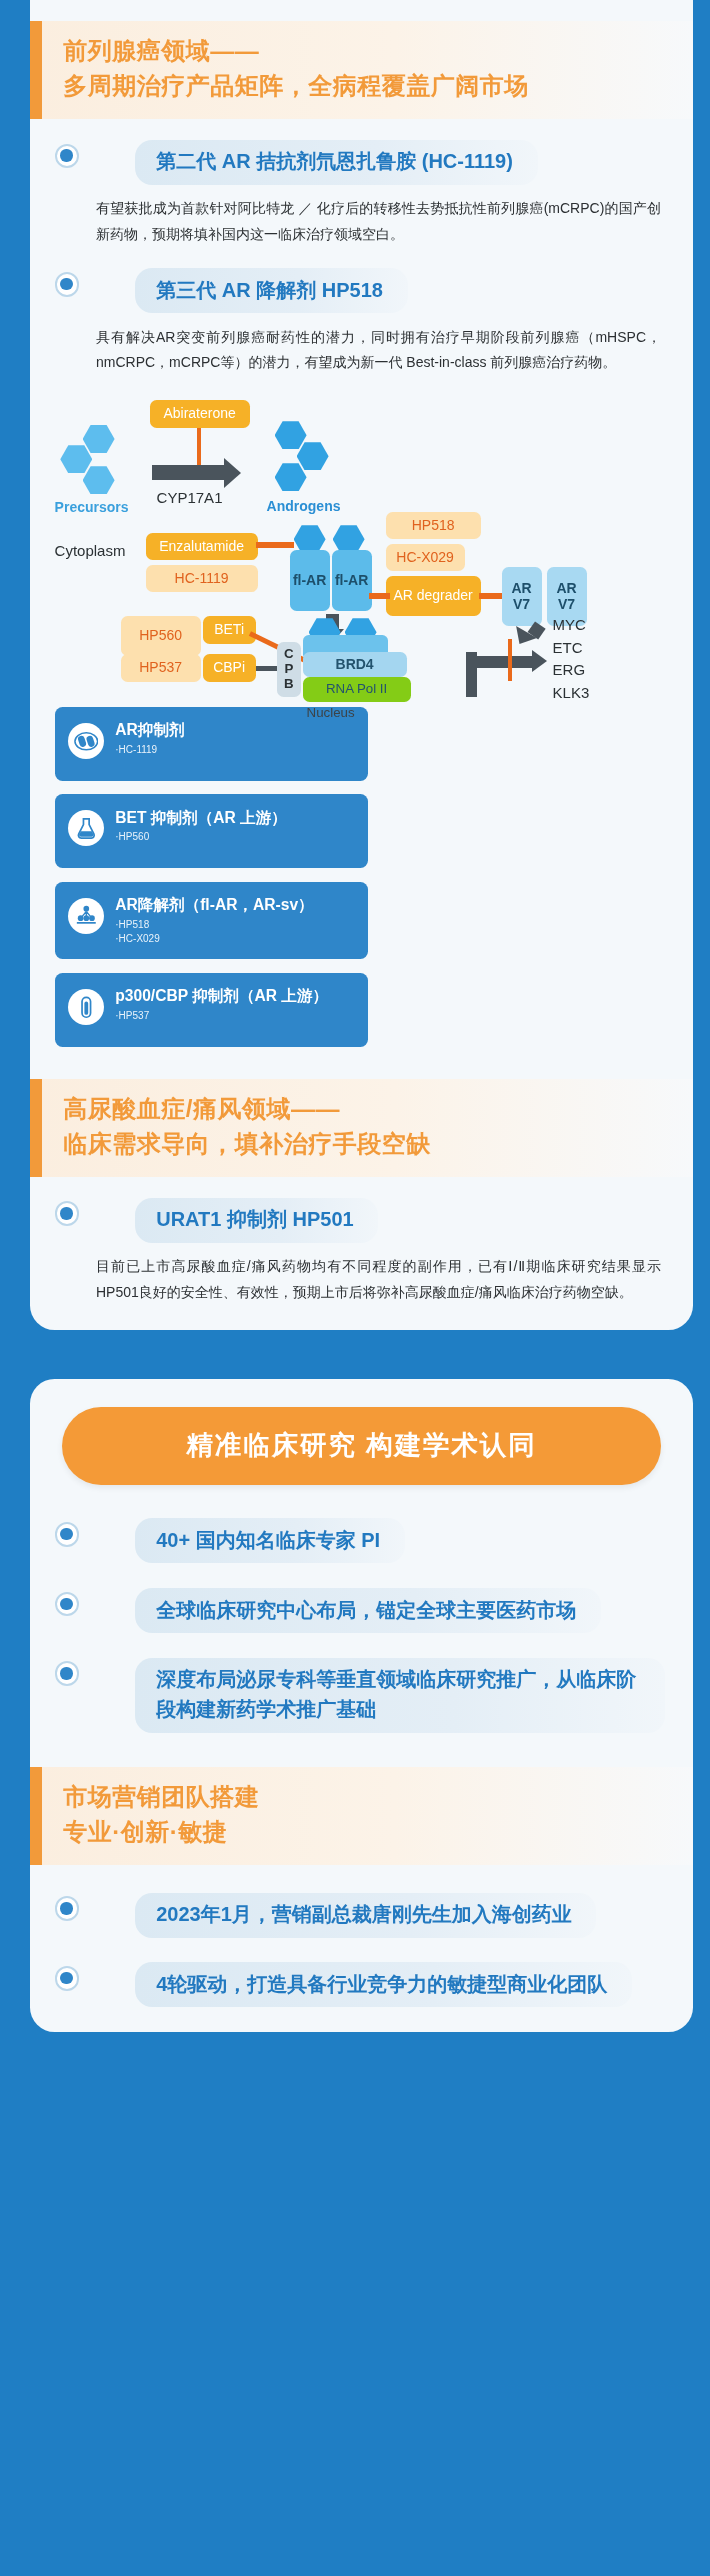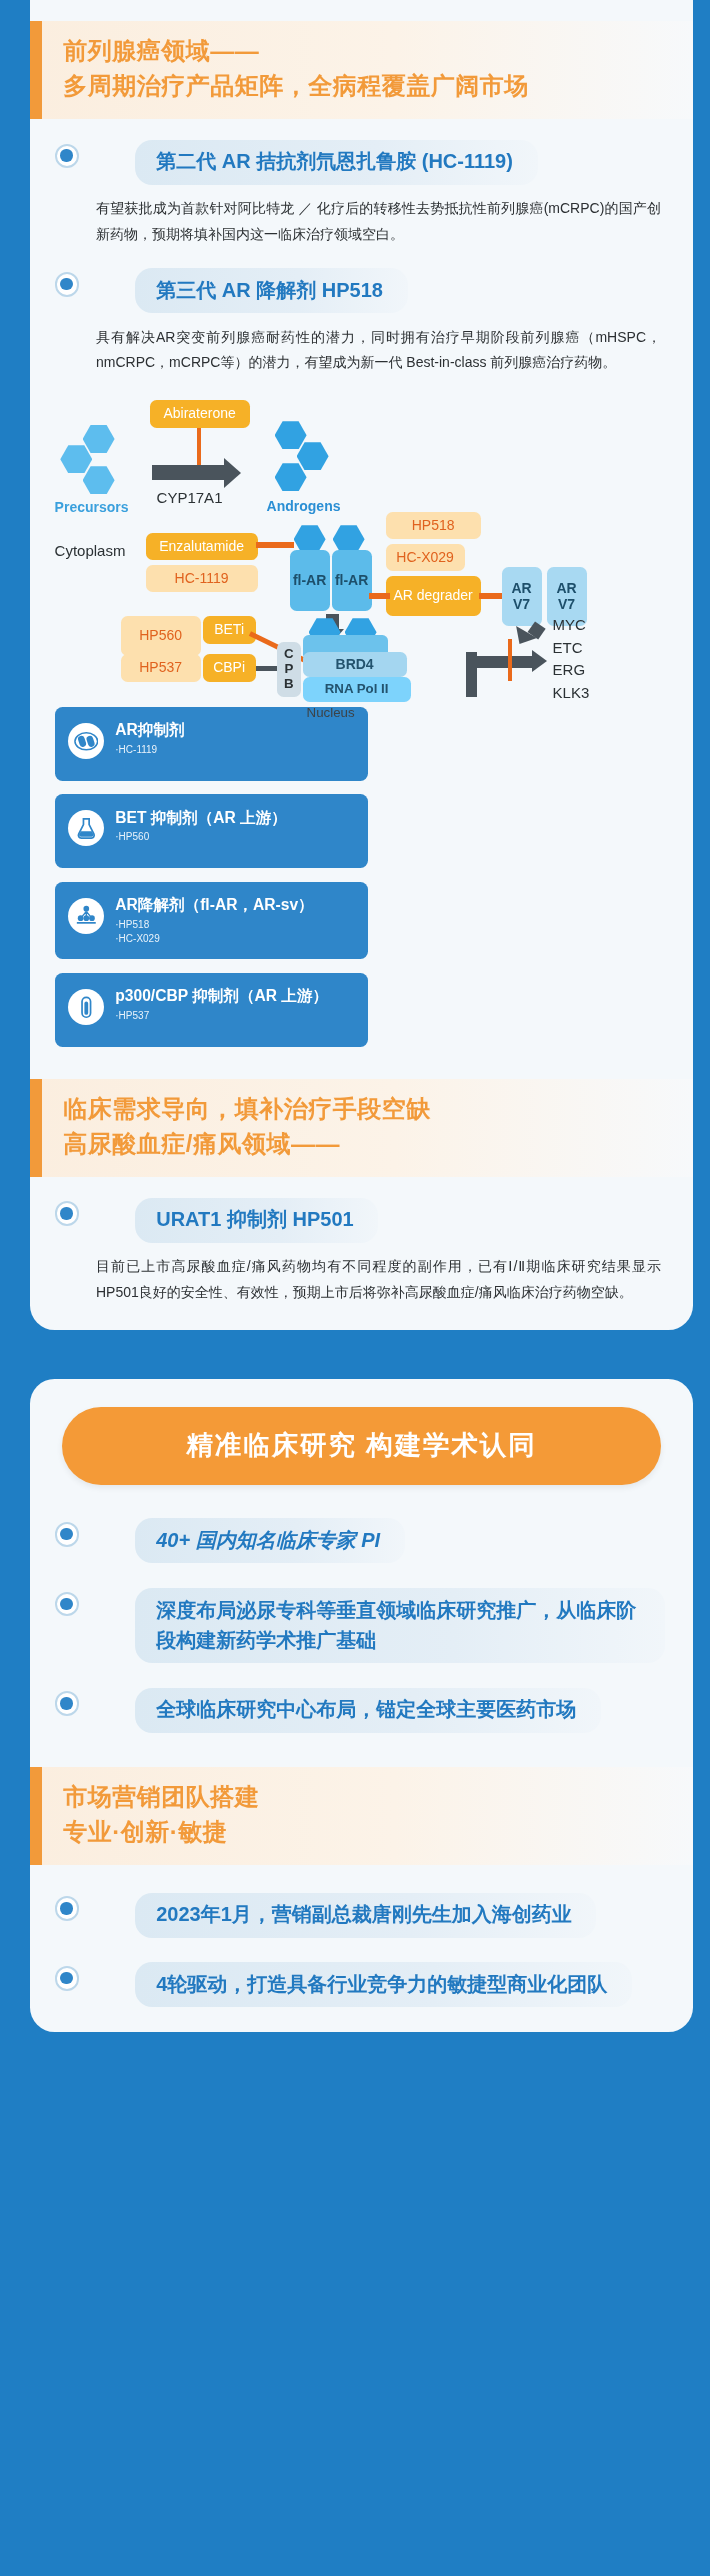--- a/index.html
+++ b/index.html
@@ -94,21 +94,21 @@
     font-size: 14px;
     text-align: center;
     display: flex; align-items: center; justify-content: center;
     line-height: 1.12;
   }
   .chip.orange { background: #f6b127; color: #ffffff; }
   .chip.lightorange { background: #fde0ae; color: #e0621e; }
   .chip.blue { background: #5cbbea; color: #1d4f6b; font-weight: bold; }
   .chip.paleblue { background: #a8d9f2; color: #1d4f6b; font-weight: bold; }
   .chip.brd4 { background: #a4d6f0; color: #23536e; font-weight: bold; }
-  .chip.rnapol { background: #7dd3fc; color: #23536e; font-weight: bold; text-align: center; }
+  .chip.rnapol { background: #84cc16; color: #23536e; font-weight: normal; text-align: center; }
   .chip.cpb { background: #cfdde6; color: #2b3134; font-weight: bold; font-size: 13.3px;
               flex-direction: column; }
   .arrow-dark { position: absolute; background: #4a545c; }
   .orange-line { position: absolute; background: #ea6a1b; }
   .grey-line { position: absolute; background: #4a545c; }
   .cap-label { position: absolute; font-size: 13.3px; color: #3c4348; }
 
   
   .cards { display: flex; flex-wrap: wrap; gap: 13.3px; padding: 17px 24.6px 0 24.6px; }
   .card {
@@ -314,54 +314,54 @@
         <div>
           <div class="card-title">p300/CBP 抑制剂（AR 上游）</div>
           <div class="card-sub">·HP537</div>
         </div>
       </div>
     </div>
 
     <div class="sec-header" style="margin-top:32px;">
       <div class="sec-bar"></div>
       <div class="sec-text">
+        <div class="sec-line">高尿酸血症/痛风领域——</div>
         <div class="sec-line">临床需求导向，填补治疗手段空缺</div>
-        <div class="sec-line">高尿酸血症/痛风领域——</div>
       </div>
     </div>
 
     <div class="bullet-row">
       <div class="bullet-dot"></div>
       <div class="bullet-pill">URAT1 抑制剂 HP501</div>
     </div>
     <div class="body-text">目前已上市高尿酸血症/痛风药物均有不同程度的副作用，已有Ⅰ/Ⅱ期临床研究结果显示HP501良好的安全性、有效性，预期上市后将弥补高尿酸血症/痛风临床治疗药物空缺。</div>
 
   </div>
 
   <div class="spacer-blue"></div>
 
   <div class="panel">
 
     <div class="big-pill-wrap">
       <div class="big-pill">精准临床研究  构建学术认同</div>
     </div>
 
-    <div class="bullet-row" style="padding-top:28px;font-style:italic;">
+    <div class="bullet-row" style="padding-top:28px;">
       <div class="bullet-dot"></div>
       <div class="bullet-pill">40+ 国内知名临床专家 PI</div>
     </div>
 
     <div class="bullet-row" style="padding-top:24.6px;">
       <div class="bullet-dot"></div>
+      <div class="bullet-pill">全球临床研究中心布局，锚定全球主要医药市场</div>
+    </div>
+
+    <div class="bullet-row" style="padding-top:24.6px;">
+      <div class="bullet-dot"></div>
       <div class="bullet-pill" style="max-width:559px;">深度布局泌尿专科等垂直领域临床研究推广，从临床阶段构建新药学术推广基础</div>
-    </div>
-
-    <div class="bullet-row" style="padding-top:24.6px;">
-      <div class="bullet-dot"></div>
-      <div class="bullet-pill">全球临床研究中心布局，锚定全球主要医药市场</div>
     </div>
 
     <div class="sec-header" style="margin-top:34px;">
       <div class="sec-bar"></div>
       <div class="sec-text">
         <div class="sec-line">市场营销团队搭建</div>
         <div class="sec-line">专业·创新·敏捷</div>
       </div>
     </div>
 

